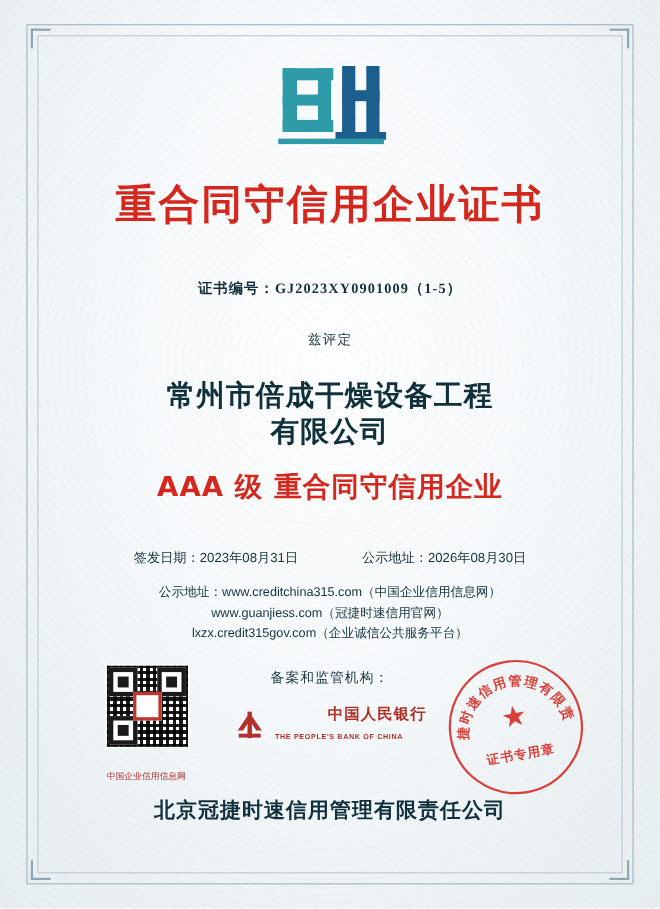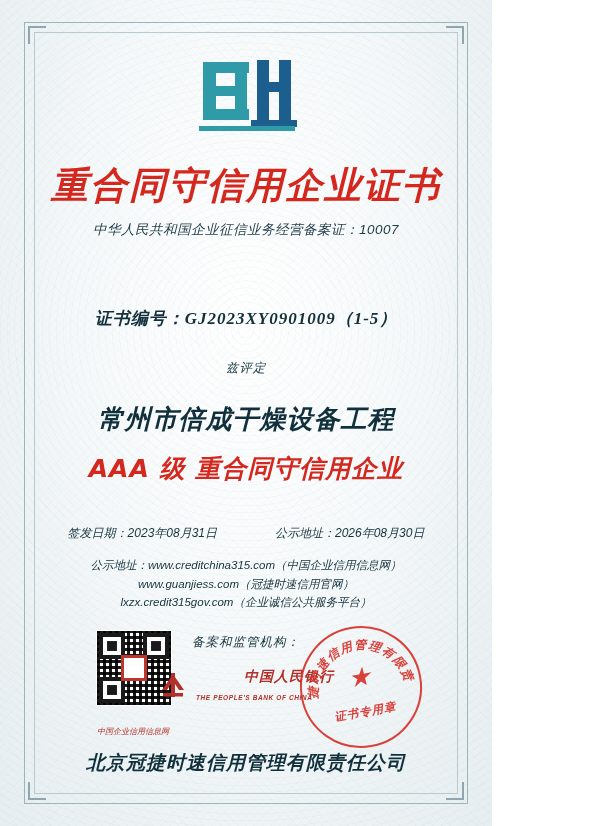--- a/index.html
+++ b/index.html
@@ -8,27 +8,26 @@
     background: #ffffff;
   }
   body {
     width: 600px;
     height: 826px;
     font-family: "Liberation Sans", sans-serif;
     overflow: hidden;
   }
   .certificate {
     position: relative;
-    width: 492px;
+    width: 600px;
     height: 826px;
     box-sizing: border-box;
     background:
       radial-gradient(ellipse at 50% 38%, #ffffff 0%, #f7fafb 42%, #eef3f5 70%, #e7eef1 100%);
     overflow: hidden;
-    font-style: italic;
   }
   
   .texture {
     position: absolute;
     inset: 0;
     background-image:
       repeating-radial-gradient(circle at 50% 40%, rgba(140,170,180,0.055) 0px, rgba(140,170,180,0.055) 1px, transparent 1px, transparent 7px),
       repeating-linear-gradient(45deg, rgba(150,175,185,0.035) 0px, rgba(150,175,185,0.035) 1px, transparent 1px, transparent 6px),
       repeating-linear-gradient(-45deg, rgba(150,175,185,0.03) 0px, rgba(150,175,185,0.03) 1px, transparent 1px, transparent 6px);
     pointer-events: none;
@@ -76,22 +75,22 @@
     letter-spacing: 2px;
     line-height: 1.1;
   }
   .subtitle {
     margin-top: 14px;
     font-size: 13.5px;
     color: #1e3a46;
     letter-spacing: 0.5px;
   }
   .cert-no {
-    margin-top: 68px;
-    font-size: 17px;
+    margin-top: 46px;
+    font-size: 13px;
     color: #14303c;
     font-weight: bold;
     letter-spacing: 1px;
     font-family: "Liberation Serif", serif;
   }
   .hereby {
     margin-top: 30px;
     font-size: 12.5px;
     color: #22404c;
     letter-spacing: 1px;
@@ -292,27 +291,27 @@
         <rect x="44" y="6" width="12" height="58" fill="#2f9aa8"></rect>
         <rect x="66" y="4" width="12" height="60" fill="#1c5f8e"></rect>
         <rect x="88" y="4" width="12" height="60" fill="#1c5f8e"></rect>
         <rect x="66" y="26" width="34" height="10" fill="#1c5f8e"></rect>
         <rect x="60" y="64" width="46" height="7" fill="#1c5f8e"></rect>
         <rect x="8" y="70" width="96" height="5" fill="#2f9aa8"></rect>
       </svg>
     </div>
 
     <div class="main-title">重合同守信用企业证书</div>
-    <div class="subtitle">中华人民共和国企业征信业务经营备案证：10007</div>
 
     <div class="cert-no">证书编号：GJ2023XY0901009（1-5）</div>
     <div class="hereby">兹评定</div>
 
     <div class="company">
       <div>常州市倍成干燥设备工程</div>
+      <div>有限公司</div>
     </div>
 
     <div class="grade">AAA 级 重合同守信用企业</div>
 
     <div class="dates">
       <div class="date-item">签发日期：2023年08月31日</div>
       <div class="date-item">公示地址：2026年08月30日</div>
     </div>
 
     <div class="urls">

